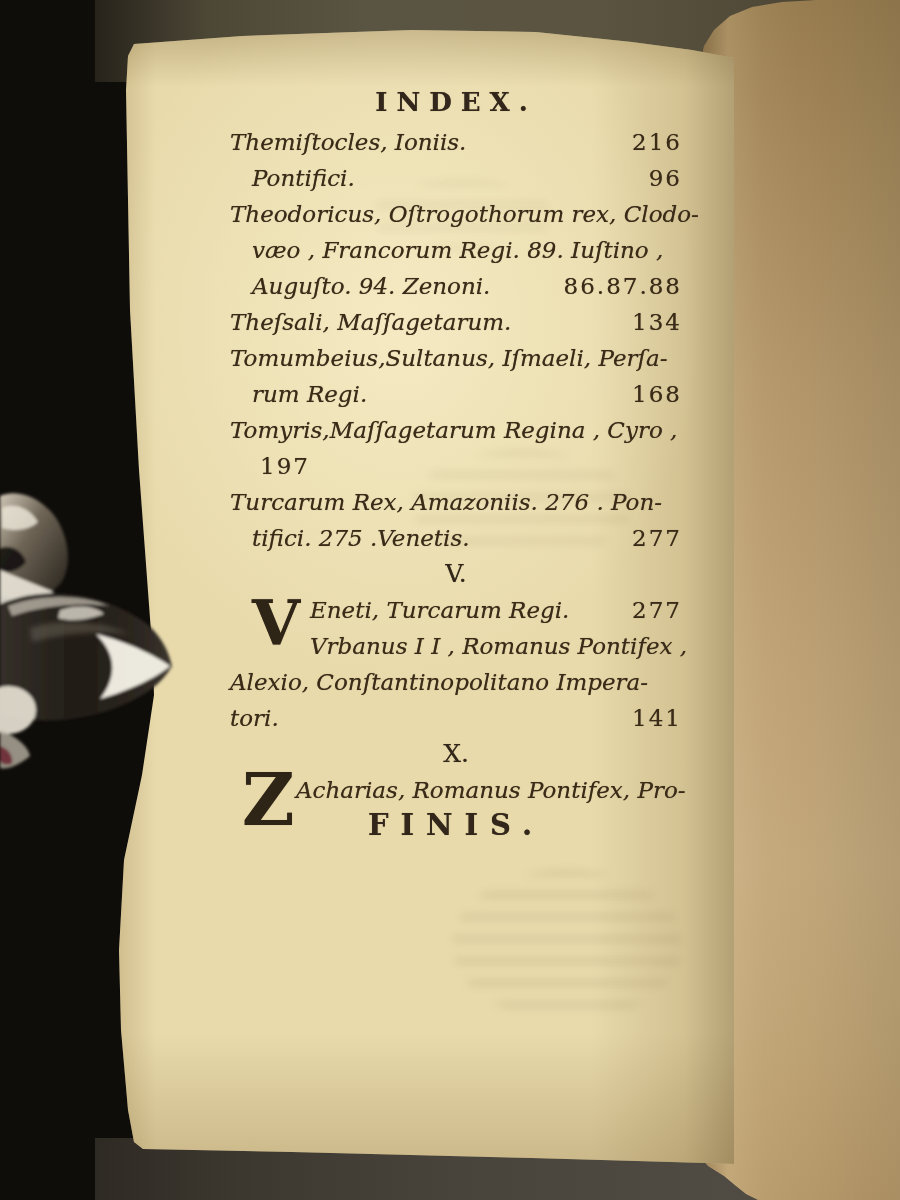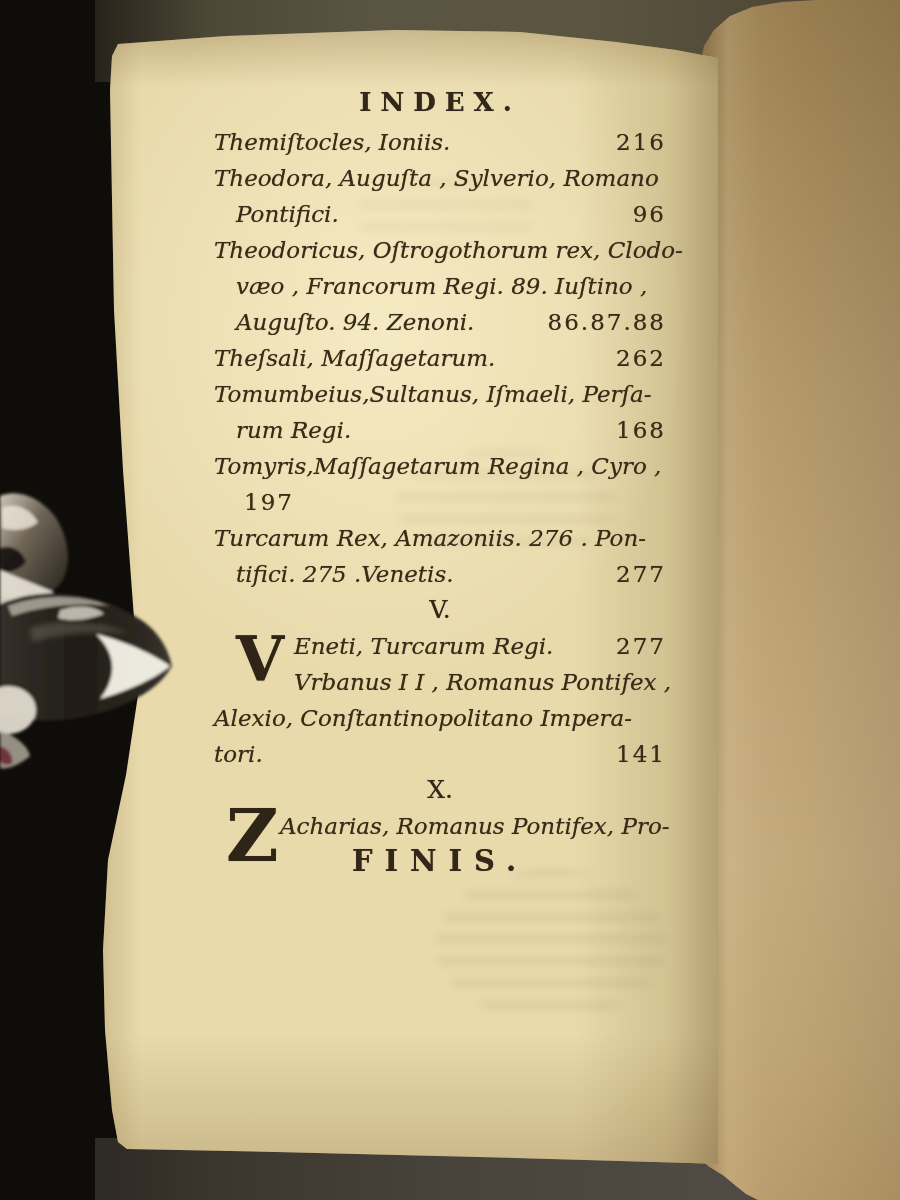--- a/index.html
+++ b/index.html
@@ -21,21 +21,21 @@
   
   .right-page{
     position:absolute;left:694px;top:0;width:206px;height:1200px;z-index:2;
     background:
       linear-gradient(90deg, rgba(60,40,15,0.30) 0px, rgba(255,235,190,0.16) 34px, rgba(255,235,190,0.05) 70px, rgba(0,0,0,0) 110px, rgba(0,0,0,0.07) 100%),
       linear-gradient(180deg,#977c4f 0%,#a3875a 12%,#b2966a 32%,#bda175 55%,#c2a77b 72%,#bda273 88%,#b6996a 100%);
     clip-path:polygon(6px 64px,10px 46px,20px 30px,36px 16px,58px 7px,88px 2px,122px 0px,206px 0px,206px 1200px,64px 1200px,52px 1194px,42px 1186px,30px 1176px,14px 1166px,6px 1157px);
   }
   
   .main-page{
-    position:absolute;left:96px;top:30px;width:622px;height:1140px;z-index:3;
+    position:absolute;left:112px;top:30px;width:622px;height:1140px;z-index:3;
     background:
       radial-gradient(ellipse 70% 45% at 46% 26%, rgba(255,247,214,0.55), rgba(255,247,214,0) 70%),
       linear-gradient(90deg, rgba(140,110,60,0.30) 0%, rgba(140,110,60,0) 7%, rgba(140,110,60,0) 77%, rgba(125,95,45,0.20) 92%, rgba(105,80,40,0.42) 100%),
       linear-gradient(180deg, rgba(120,95,50,0.32) 0%, rgba(120,95,50,0) 5%, rgba(120,95,50,0) 88%, rgba(130,100,55,0.30) 100%),
       #e8daab;
     clip-path:polygon(22px 14px,130px 6px,300px 0px,424px 2px,520px 12px,580px 20px,622px 28px,622px 1134px,594px 1133px,420px 1128px,180px 1122px,31px 1119px,22px 1112px,16px 1080px,9px 1000px,7px 920px,12px 830px,30px 745px,42px 665px,40px 615px,27px 440px,18px 280px,14px 60px,16px 26px);
   }
   
   .ghost{position:absolute;border-radius:50%;filter:blur(4px);opacity:.10;
     background:repeating-linear-gradient(180deg,#6b5a38 0 6px,transparent 6px 22px);}
@@ -94,43 +94,39 @@
     <div class="ghost g2"></div>
     <div class="ghost g3"></div>
 
     <div class="content">
       <div class="title">INDEX.</div>
 
       <div class="line">
         <span class="t">Themiſtocles, Ioniis.</span>
         <span class="n">216</span>
       </div>
-      <div class="line">
-        <span class="t">Theodora, Auguſta , Sylverio, Romano</span>
-        <span class="n"></span>
-      </div>
       <div class="line indent">
         <span class="t">Pontifici.</span>
         <span class="n">96</span>
       </div>
       <div class="line">
         <span class="t">Theodoricus, Oſtrogothorum rex, Clodo-</span>
         <span class="n"></span>
       </div>
       <div class="line indent">
         <span class="t">væo , Francorum Regi. 89. Iuſtino ,</span>
         <span class="n"></span>
       </div>
       <div class="line indent">
         <span class="t">Auguſto. 94. Zenoni.</span>
         <span class="n">86.87.88</span>
       </div>
       <div class="line">
         <span class="t">Theſsali, Maſſagetarum.</span>
-        <span class="n">262</span>
+        <span class="n">134</span>
       </div>
       <div class="line">
         <span class="t">Tomumbeius,Sultanus, Iſmaeli, Perſa-</span>
         <span class="n"></span>
       </div>
       <div class="line indent">
         <span class="t">rum Regi.</span>
         <span class="n">168</span>
       </div>
       <div class="line">

